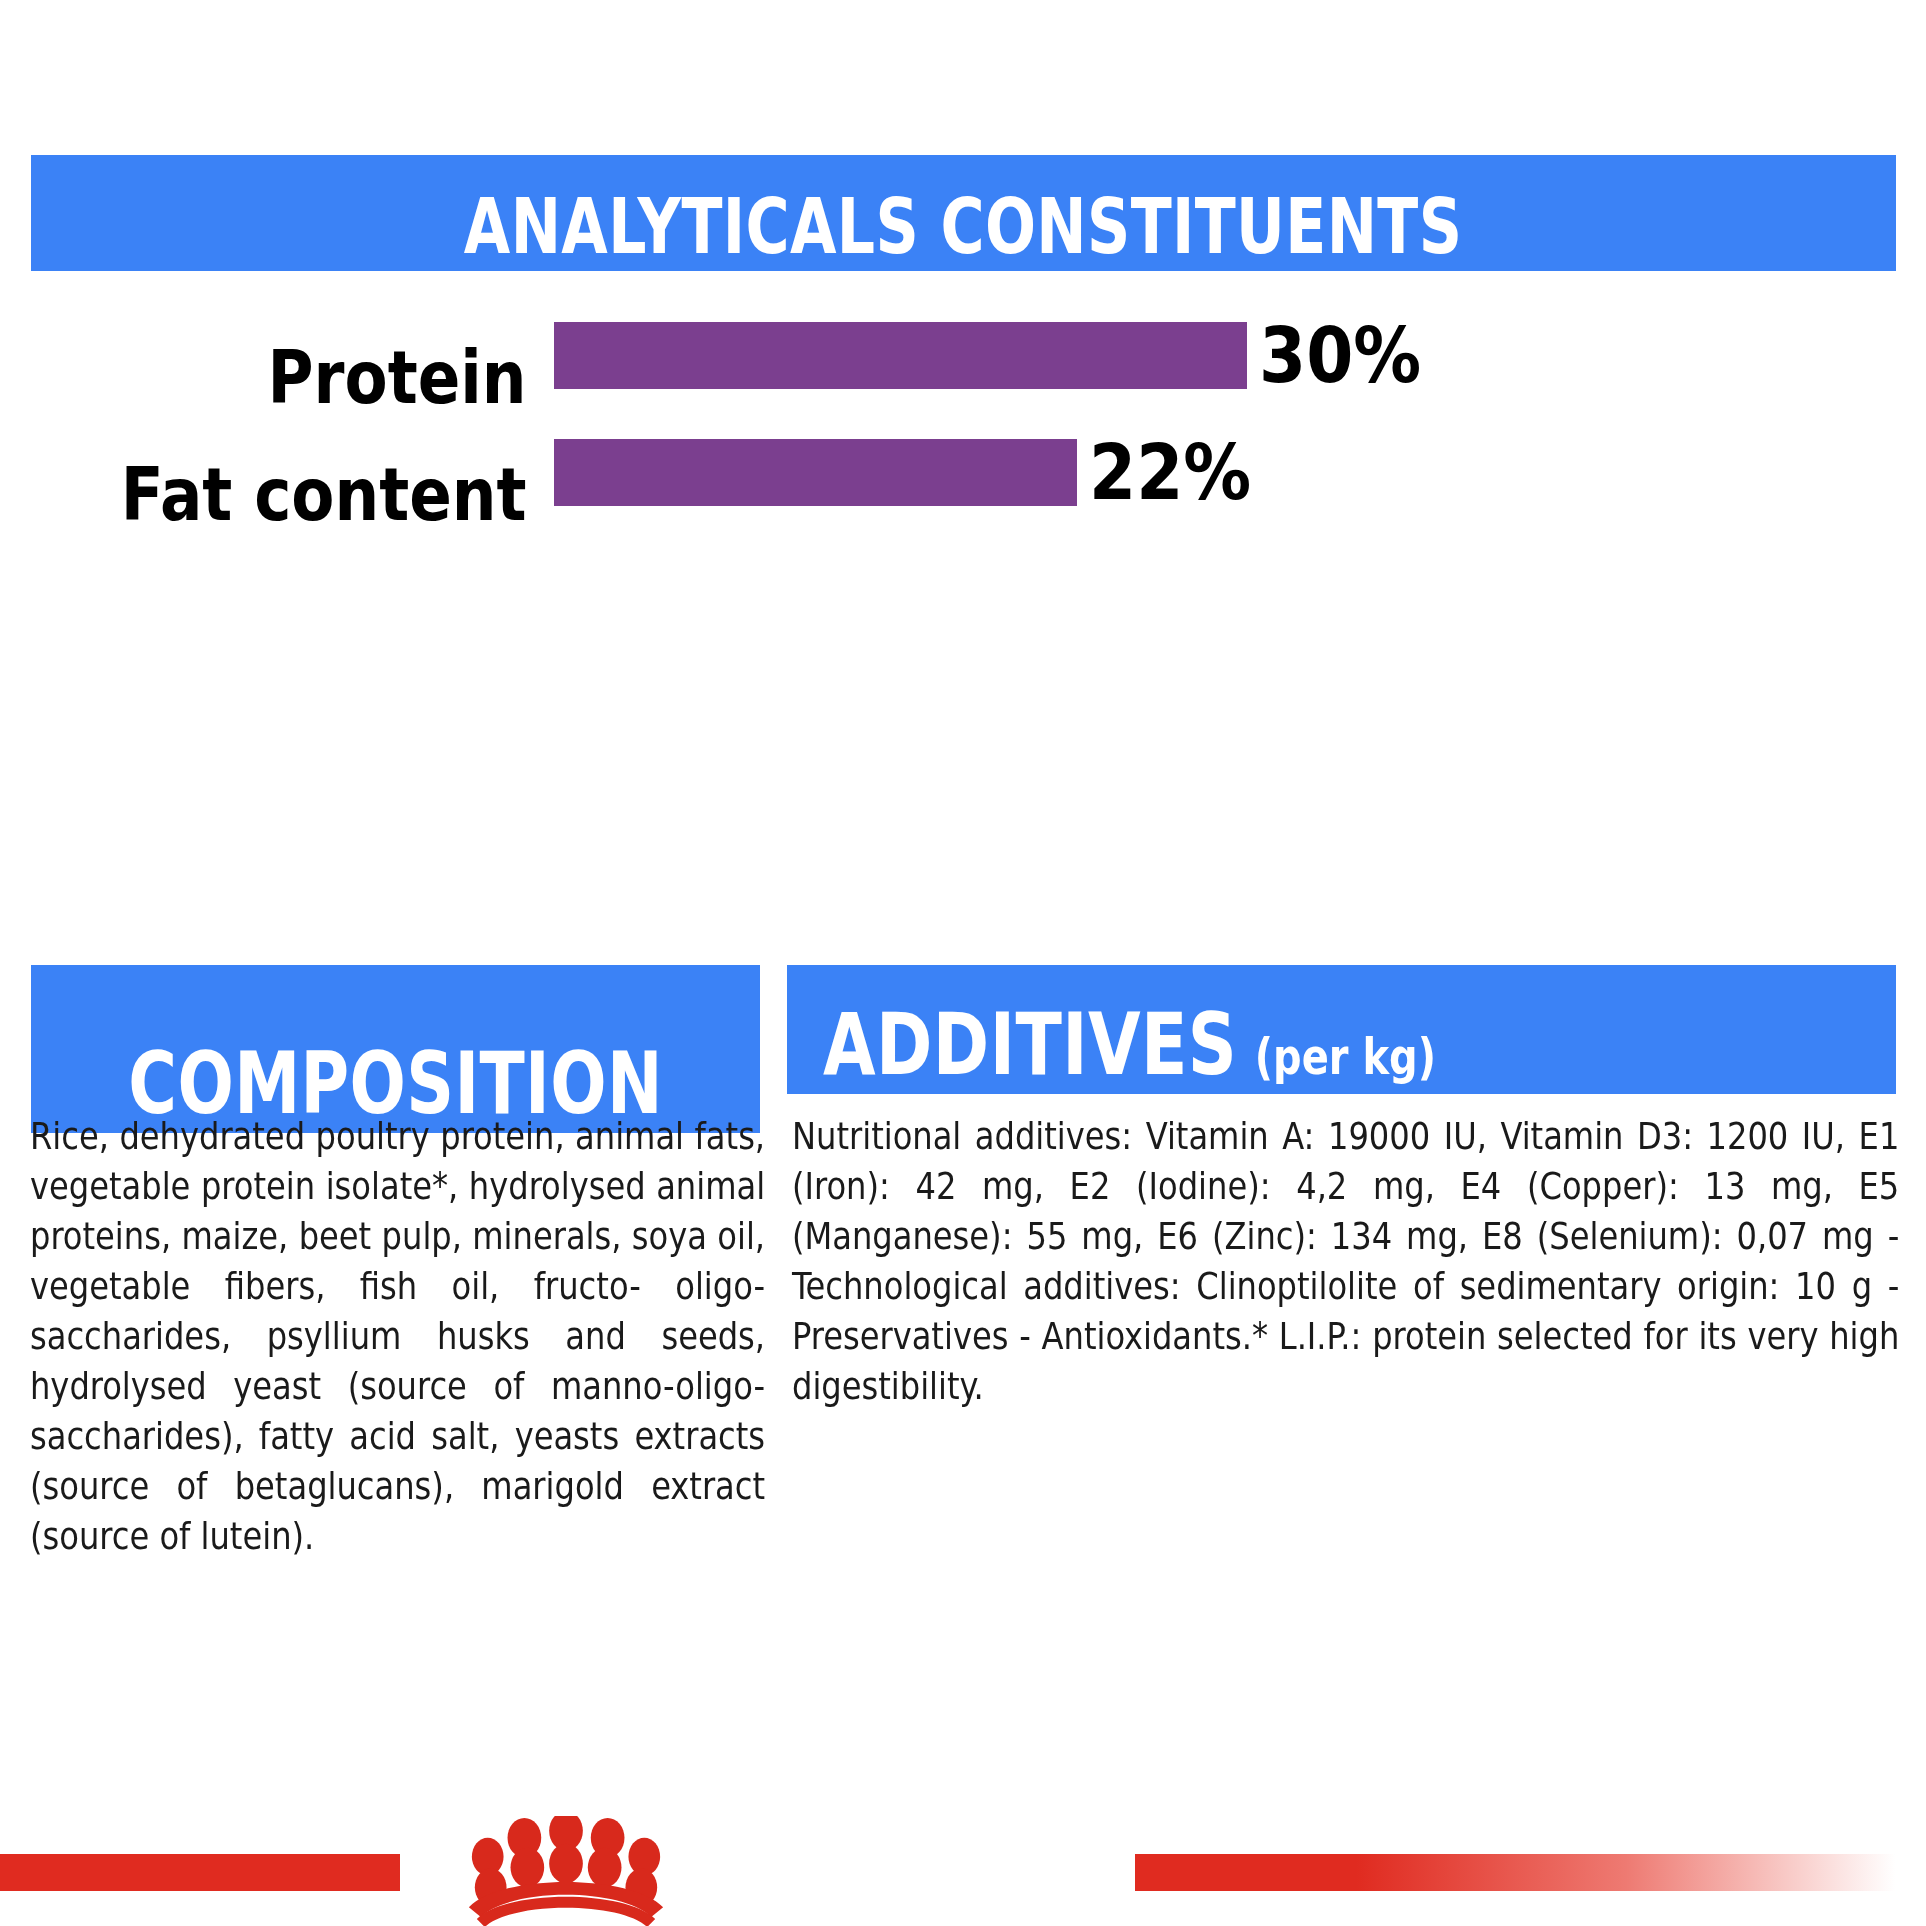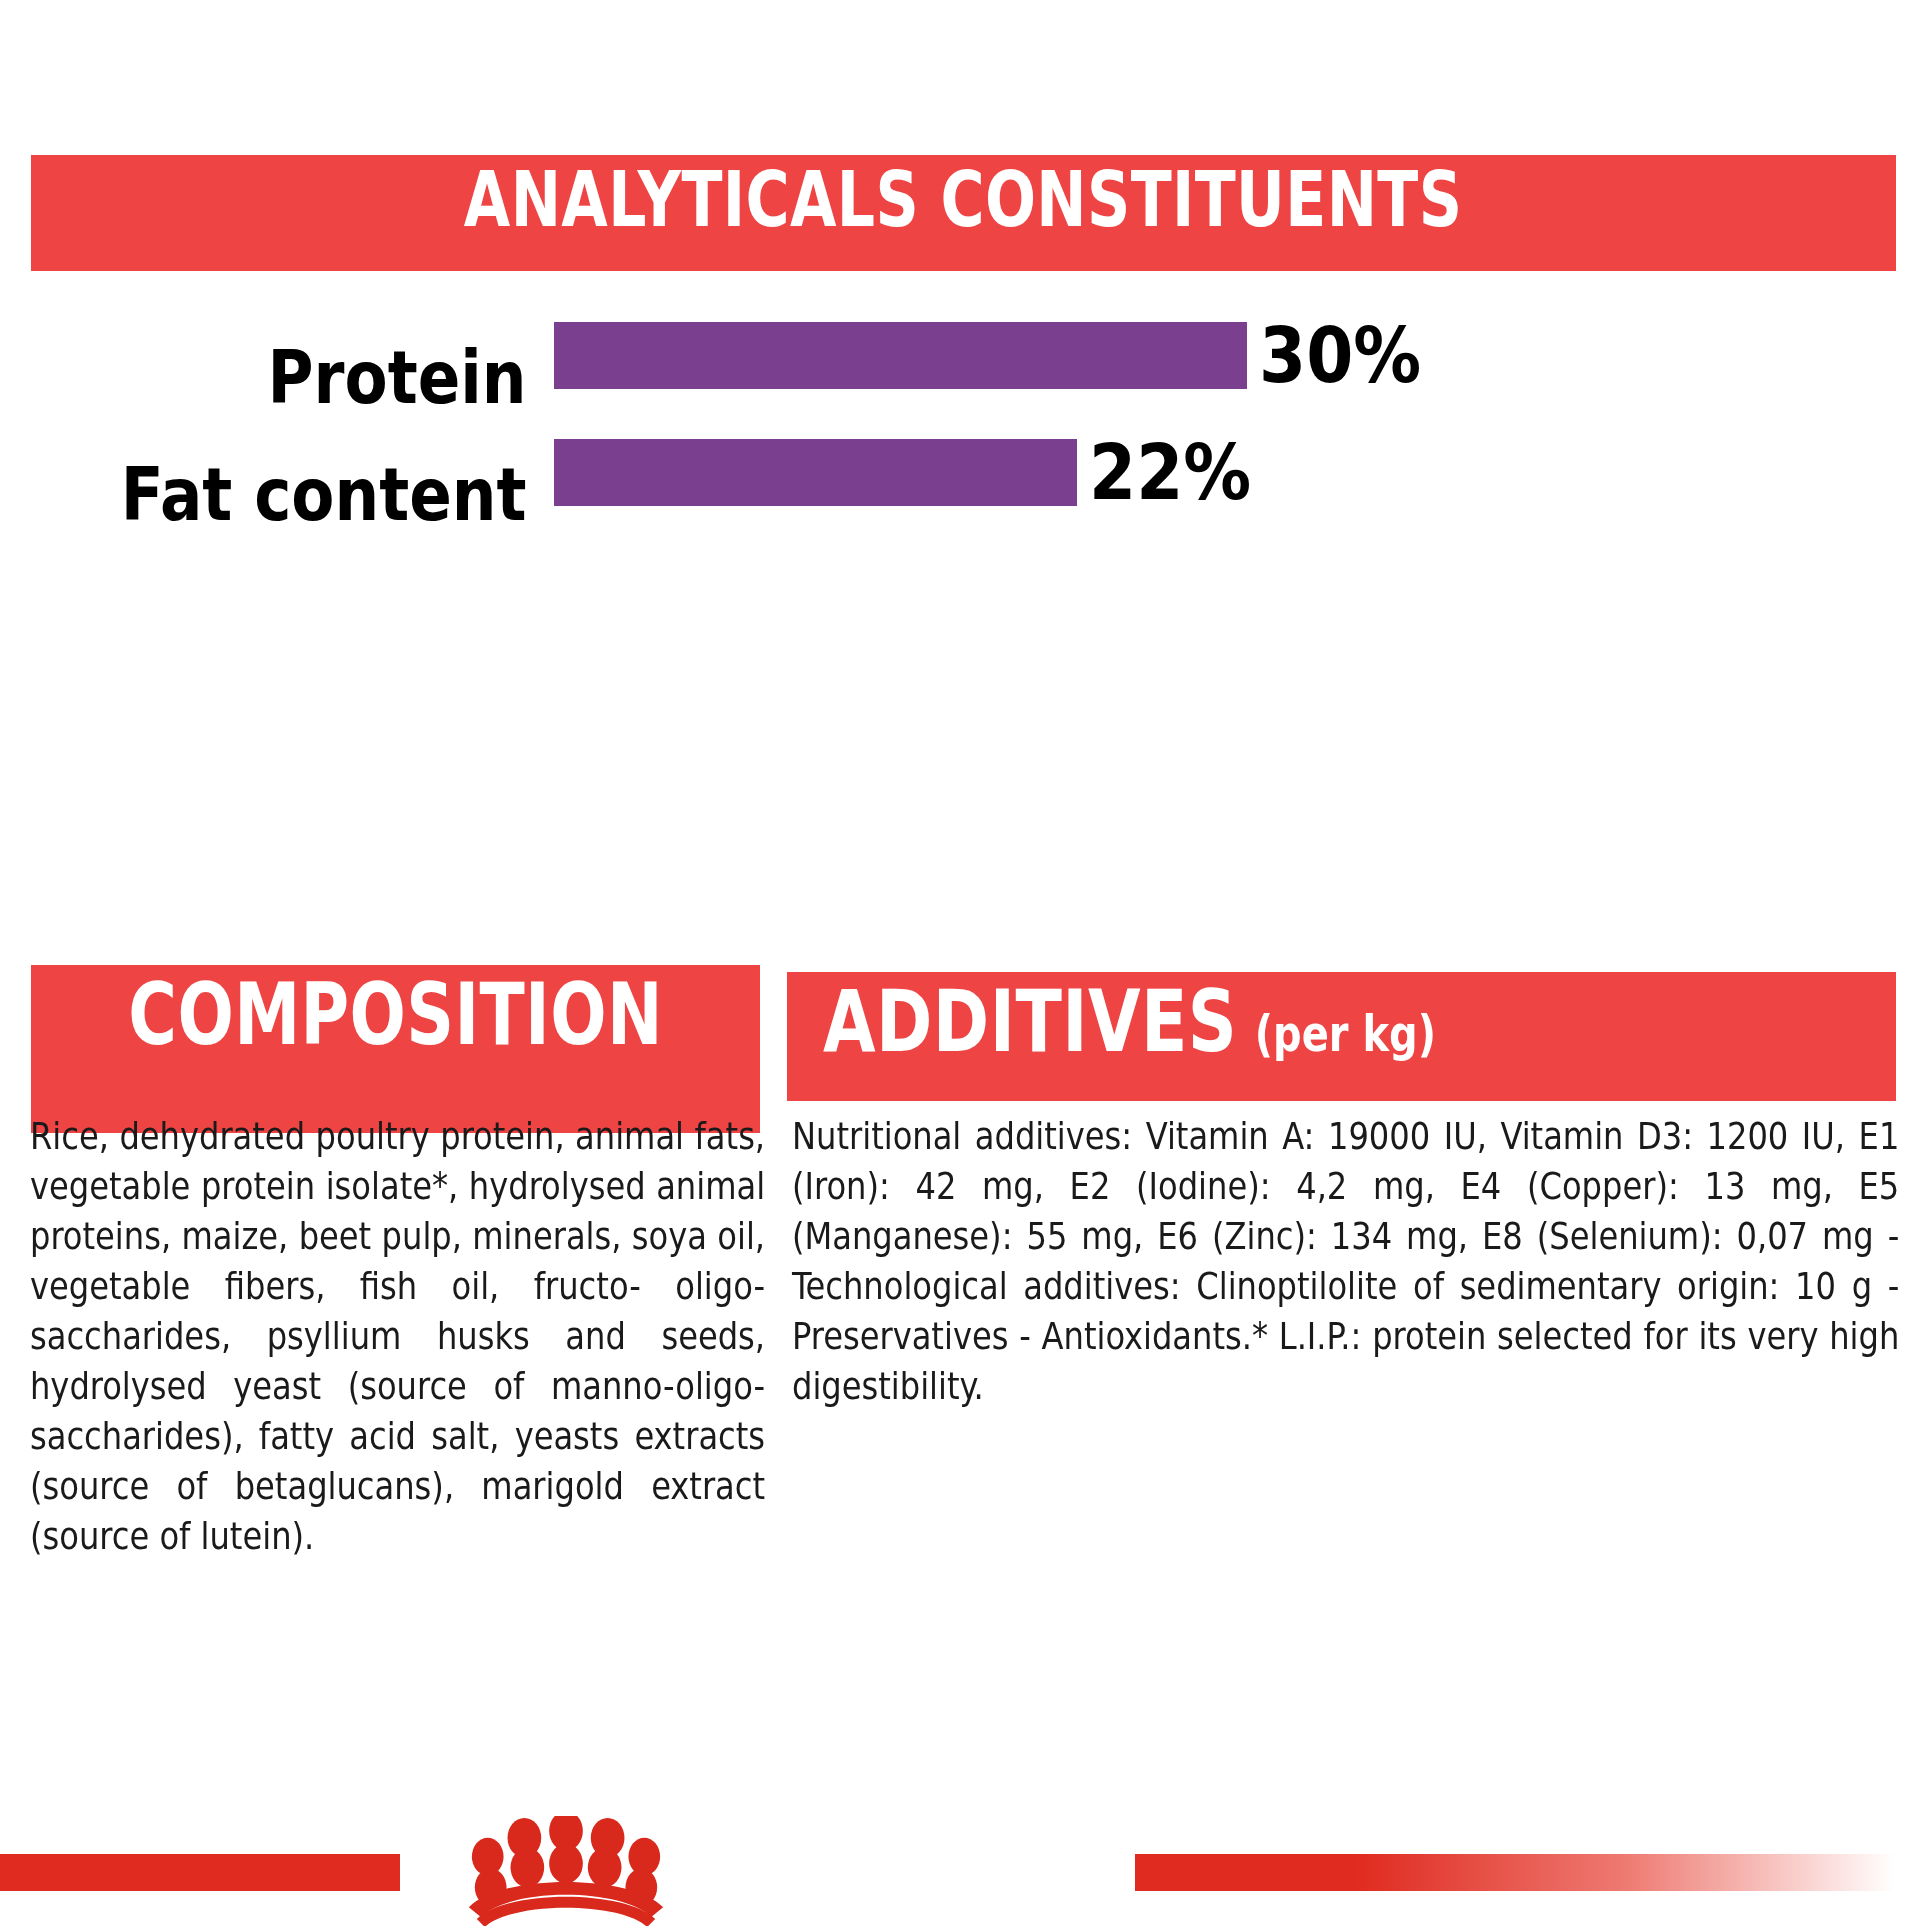--- a/index.html
+++ b/index.html
@@ -15,23 +15,23 @@
     position: relative;
     width: 1927px;
     height: 1927px;
     background: #ffffff;
     overflow: hidden;
   }
 
   
   .section-bar {
     position: absolute;
-    background: #ef4444;
-    display: flex;
-    align-items: flex-start;
+    background: #3b82f6;
+    display: flex;
+    align-items: flex-end;
     justify-content: center;
     overflow: hidden;
   }
 
   .section-bar .bar-title {
     color: #ffffff;
     font-family: "DejaVu Sans", sans-serif;
     font-weight: bold;
     letter-spacing: 0.5px;
     white-space: nowrap;
@@ -55,21 +55,20 @@
   }
   #composition-bar .bar-title { font-size: 85px; }
 
   #additives-bar {
     left: 787px;
     top: 965px;
     width: 1109px;
     height: 129px;
     justify-content: flex-start;
     padding-left: 36px;
-    margin-top: 7px;
   }
   #additives-bar .additives-wrap {
     display: flex;
     align-items: baseline;
     transform: scaleX(0.80);
     transform-origin: left center;
     white-space: nowrap;
   }
   #additives-bar .additives-main {
     color: #ffffff;

